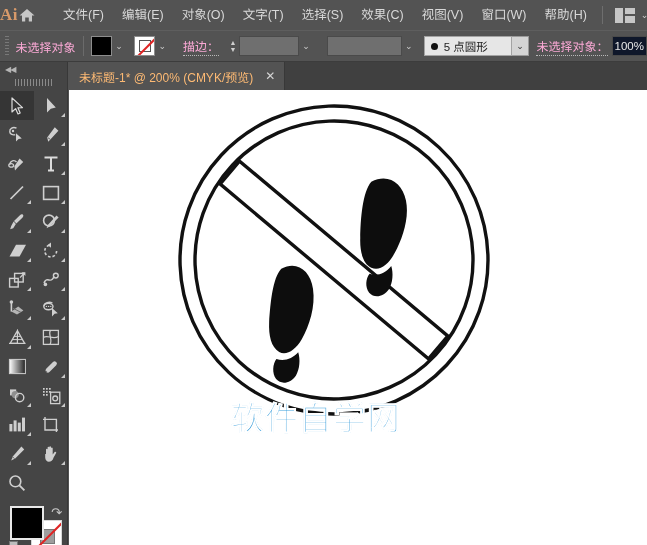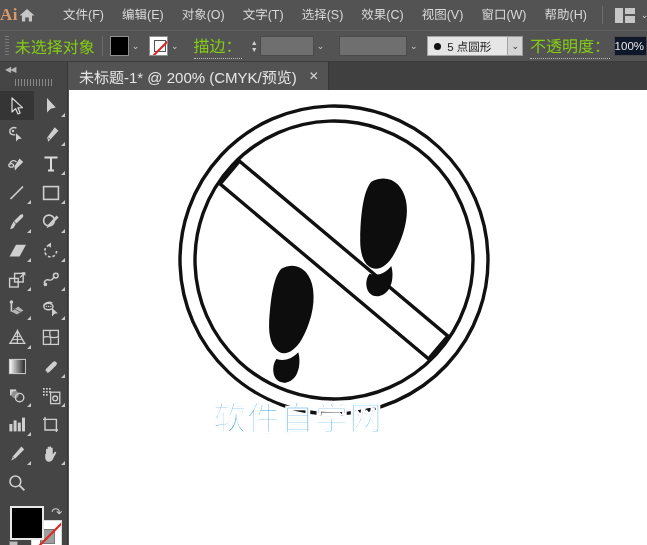--- a/index.html
+++ b/index.html
@@ -49,21 +49,21 @@
     border-top: 1px solid #5e5e5e;
     border-bottom: 1px solid #3c3c3c;
     display: flex; align-items: center;
   }
   .grip {
     width: 10px; height: 20px; margin-left: 2px; margin-right: 4px;
     background-image: repeating-linear-gradient(to bottom, #787878 0 1px, transparent 1px 3px);
     background-size: 4px 100%; background-repeat: no-repeat;
     background-position: 3px 0;
   }
-  .cb-label { color: #84cc16; font-size: 16px; white-space: nowrap; }
+  .cb-label { color: #f9a8d4; font-size: 12px; white-space: nowrap; }
   .cb-label.dotted {
     border-bottom: 1px dotted #b9b9b9; padding-bottom: 1px;
   }
   .swatch-box {
     width: 22px; height: 20px; border: 1px solid #8d8d8d;
     background: #000;
   }
   .swatch-none {
     width: 22px; height: 20px; border: 1px solid #8d8d8d;
     background: #fff; position: relative; overflow: hidden;
@@ -118,21 +118,21 @@
   .tabbar {
     position: absolute; left: 0; top: 62px; width: 647px; height: 28px;
     background: #404040;
   }
   .doc-tab {
     position: absolute; left: 68px; top: 0; height: 28px;
     background: #535353;
     display: flex; align-items: center; padding: 0 9px 0 11px;
     gap: 12px; border-right: 1px solid #383838;
   }
-  .doc-tab .title { color: #e5e5e5; font-size: 15px; white-space: nowrap; }
+  .doc-tab .title { color: #fdba74; font-size: 12px; white-space: nowrap; }
   .doc-tab .closex {
     color: #d6d6d6; font-size: 12px; line-height: 1; font-weight: bold;
   }
 
   
   .toolbar {
     position: absolute; left: 0; top: 62px; width: 68px; height: 483px;
     background: #454545;
     border-right: 1px solid #383838;
   }
@@ -193,21 +193,21 @@
   
   .canvas {
     position: absolute; left: 69px; top: 90px;
     width: 578px; height: 455px;
     background: #ffffff; overflow: hidden;
   }
   .artwork { position: absolute; left: 100px; top: 5px; }
 
   
   .watermark {
-    position: absolute; left: 144px; top: 312px;
+    position: absolute; left: 162px; top: 312px;
     pointer-events: none; user-select: none;
   }
   .wm-cn {
     font-size: 33px; font-weight: bold; color: #1b8fd6;
     font-family: "DejaVu Sans", sans-serif;
     letter-spacing: 1px; line-height: 1;
     -webkit-text-stroke: 1px #ffffff;
   }
   .wm-en {
     font-size: 13.5px; font-weight: bold; color: #2699e0;
@@ -279,21 +279,21 @@
     <div class="mini-chev">⌄</div>
 
     <div class="cb-gap"></div>
     <div class="field brushsel">
       <span class="dot-black"></span>
       <span>5 点圆形</span>
     </div>
     <div class="brush-chev">⌄</div>
 
     <div class="cb-gap"></div>
-    <div class="cb-label dotted">不透明度：</div>
+    <div class="cb-label dotted">未选择对象：</div>
     <div class="cb-gap" style="width:4px"></div>
     <div class="field opacity">100%</div>
   </div>
 
   <div class="tabbar">
     <div class="doc-tab">
       <span class="title">未标题-1* @ 200% (CMYK/预览)</span>
       <span class="closex">✕</span>
     </div>
   </div>

